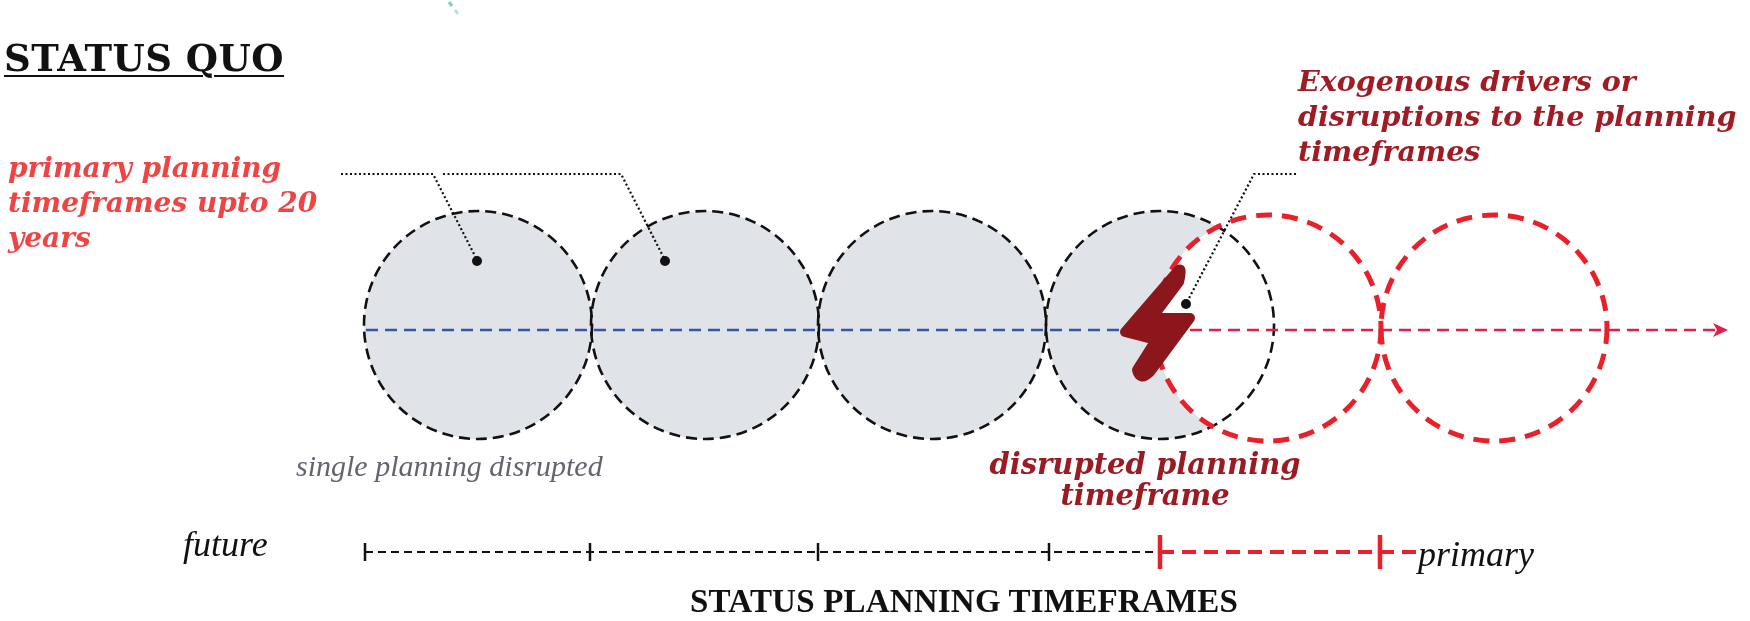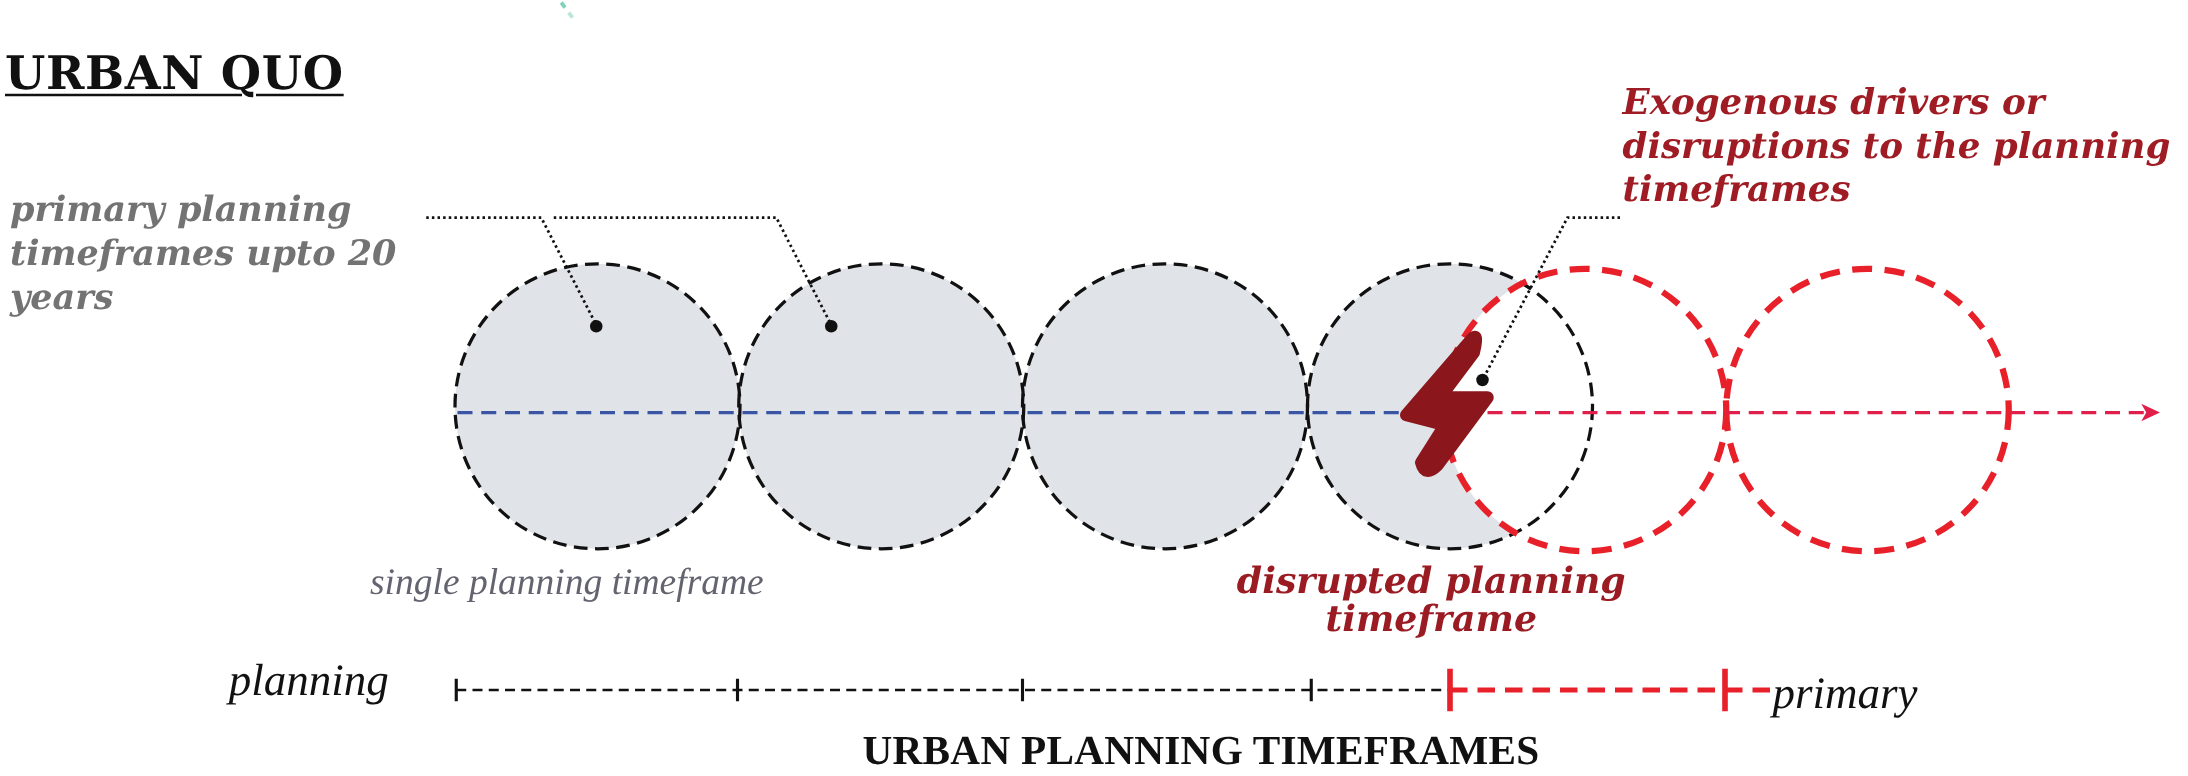--- a/index.html
+++ b/index.html
@@ -4,21 +4,21 @@
 <style>
   html, body { margin: 0; padding: 0; background: #ffffff; }
   body { width: 1750px; height: 621px; position: relative; overflow: hidden;
          font-family: "DejaVu Serif", "Liberation Serif", serif; }
   .abs { position: absolute; white-space: nowrap; }
   #diagram { position: absolute; left: 0; top: 0; }
   .title { left: 4px; top: 36px; font-family: "DejaVu Serif", serif; font-weight: bold;
            font-size: 37px; letter-spacing: 0.5px; text-decoration: underline;
            text-decoration-thickness: 2px; text-underline-offset: 4px; color: #111; }
   .primary { left: 8px; top: 150px; font-family: "DejaVu Serif", serif; font-style: italic;
-             font-weight: bold; font-size: 28px; line-height: 35px; color: #737373; white-space: normal; width: 330px; }
+             font-weight: bold; font-size: 28px; line-height: 35px; color: #ef4444; white-space: normal; width: 330px; }
   .exo { left: 1298px; top: 64px; font-family: "DejaVu Serif", serif; font-style: italic;
          font-weight: bold; font-size: 28.5px; line-height: 35px; color: #a01c24; white-space: normal; width: 460px; }
   .single { left: 296px; top: 449px; font-family: "Liberation Serif", serif; font-style: italic;
             font-size: 30px; color: #646470; }
   .disrupted { left: 980px; top: 449px; width: 330px; text-align: center; white-space: normal;
                font-family: "DejaVu Serif", serif; font-style: italic; font-weight: bold;
                font-size: 29px; line-height: 31px; color: #9b1b23; }
   .present { left: 183px; top: 523px; font-family: "Liberation Serif", serif; font-style: italic;
              font-size: 36px; color: #111; }
   .future { left: 1418px; top: 533px; font-family: "Liberation Serif", serif; font-style: italic;
@@ -85,20 +85,20 @@
       <line x1="1049" y1="543" x2="1049" y2="561"></line>
     </g>
     <line x1="1160" y1="552" x2="1418" y2="552" stroke="#e8202a" stroke-width="4" stroke-dasharray="14 8"></line>
     <g stroke="#e8202a" stroke-width="4.5">
       <line x1="1160" y1="535" x2="1160" y2="569"></line>
       <line x1="1380" y1="535" x2="1380" y2="569"></line>
     </g>
   </g>
 </svg>
 
-<div class="abs title">URBAN QUO</div>
+<div class="abs title">STATUS QUO</div>
 <div class="abs primary">primary planning timeframes upto 20 years</div>
 <div class="abs exo">Exogenous drivers or disruptions to the planning timeframes</div>
-<div class="abs single">single planning timeframe</div>
+<div class="abs single">single planning disrupted</div>
 <div class="abs disrupted">disrupted planning timeframe</div>
-<div class="abs present">planning</div>
+<div class="abs present">future</div>
 <div class="abs future">primary</div>
-<div class="abs axis-title">URBAN PLANNING TIMEFRAMES</div>
+<div class="abs axis-title">STATUS PLANNING TIMEFRAMES</div>
 
 </body></html>

